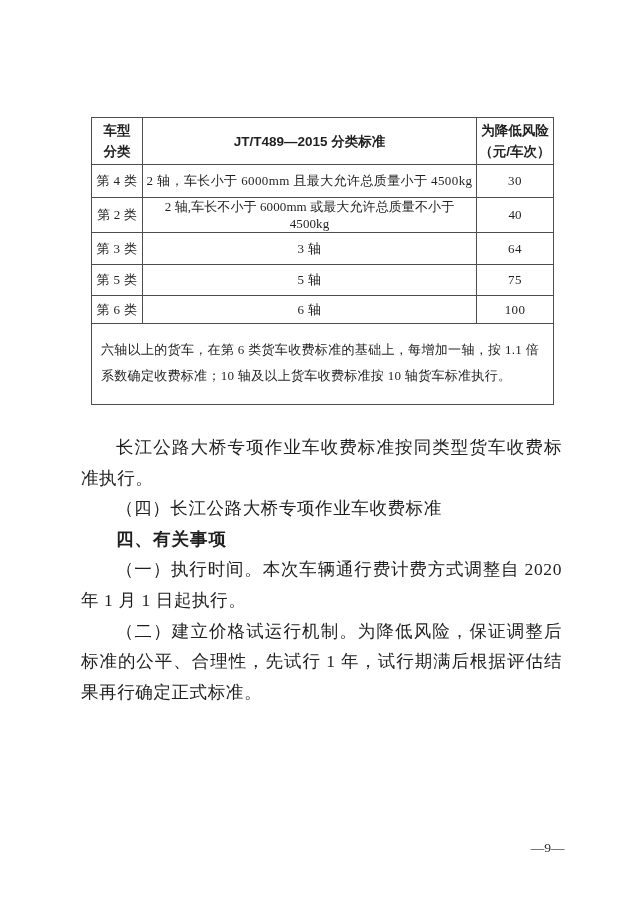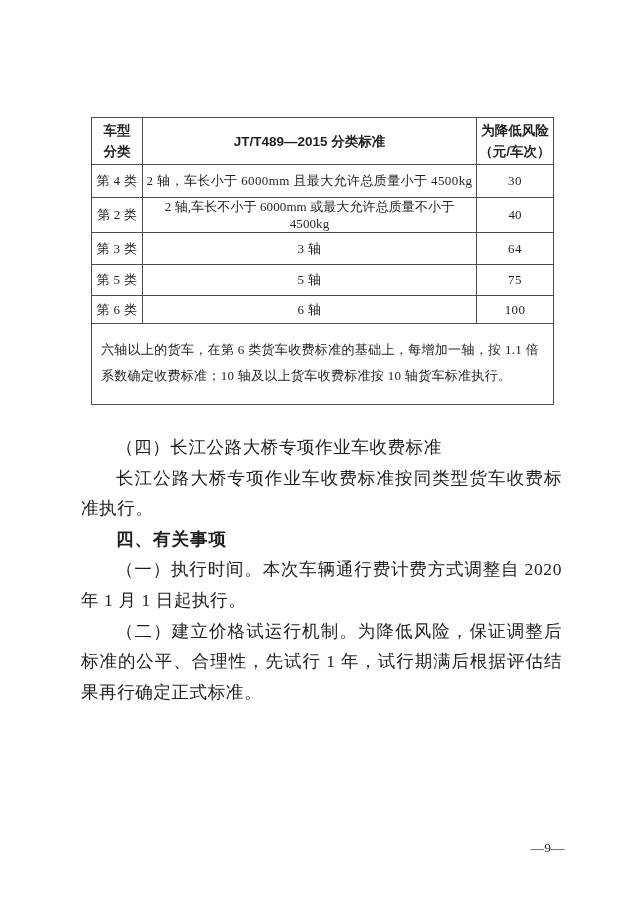--- a/index.html
+++ b/index.html
@@ -150,22 +150,22 @@
         <td>6 轴</td>
         <td>100</td>
       </tr>
       <tr>
         <td class="footnote-cell" colspan="3">六轴以上的货车，在第 6 类货车收费标准的基础上，每增加一轴，按 1.1 倍系数确定收费标准；10 轴及以上货车收费标准按 10 轴货车标准执行。</td>
       </tr>
     </tbody>
   </table>
 
   <div class="body-text">
+    <p>长江公路大桥专项作业车收费标准按同类型货车收费标准执行。</p>
     <p>（四）长江公路大桥专项作业车收费标准</p>
-    <p>长江公路大桥专项作业车收费标准按同类型货车收费标准执行。</p>
     <p class="bold-heading">四、有关事项</p>
     <p>（一）执行时间。本次车辆通行费计费方式调整自 2020 年 1 月 1 日起执行。</p>
     <p>（二）建立价格试运行机制。为降低风险，保证调整后标准的公平、合理性，先试行 1 年，试行期满后根据评估结果再行确定正式标准。</p>
   </div>
 
   <div class="page-footer">—9—</div>
 
 </div>
 
 </body></html>

